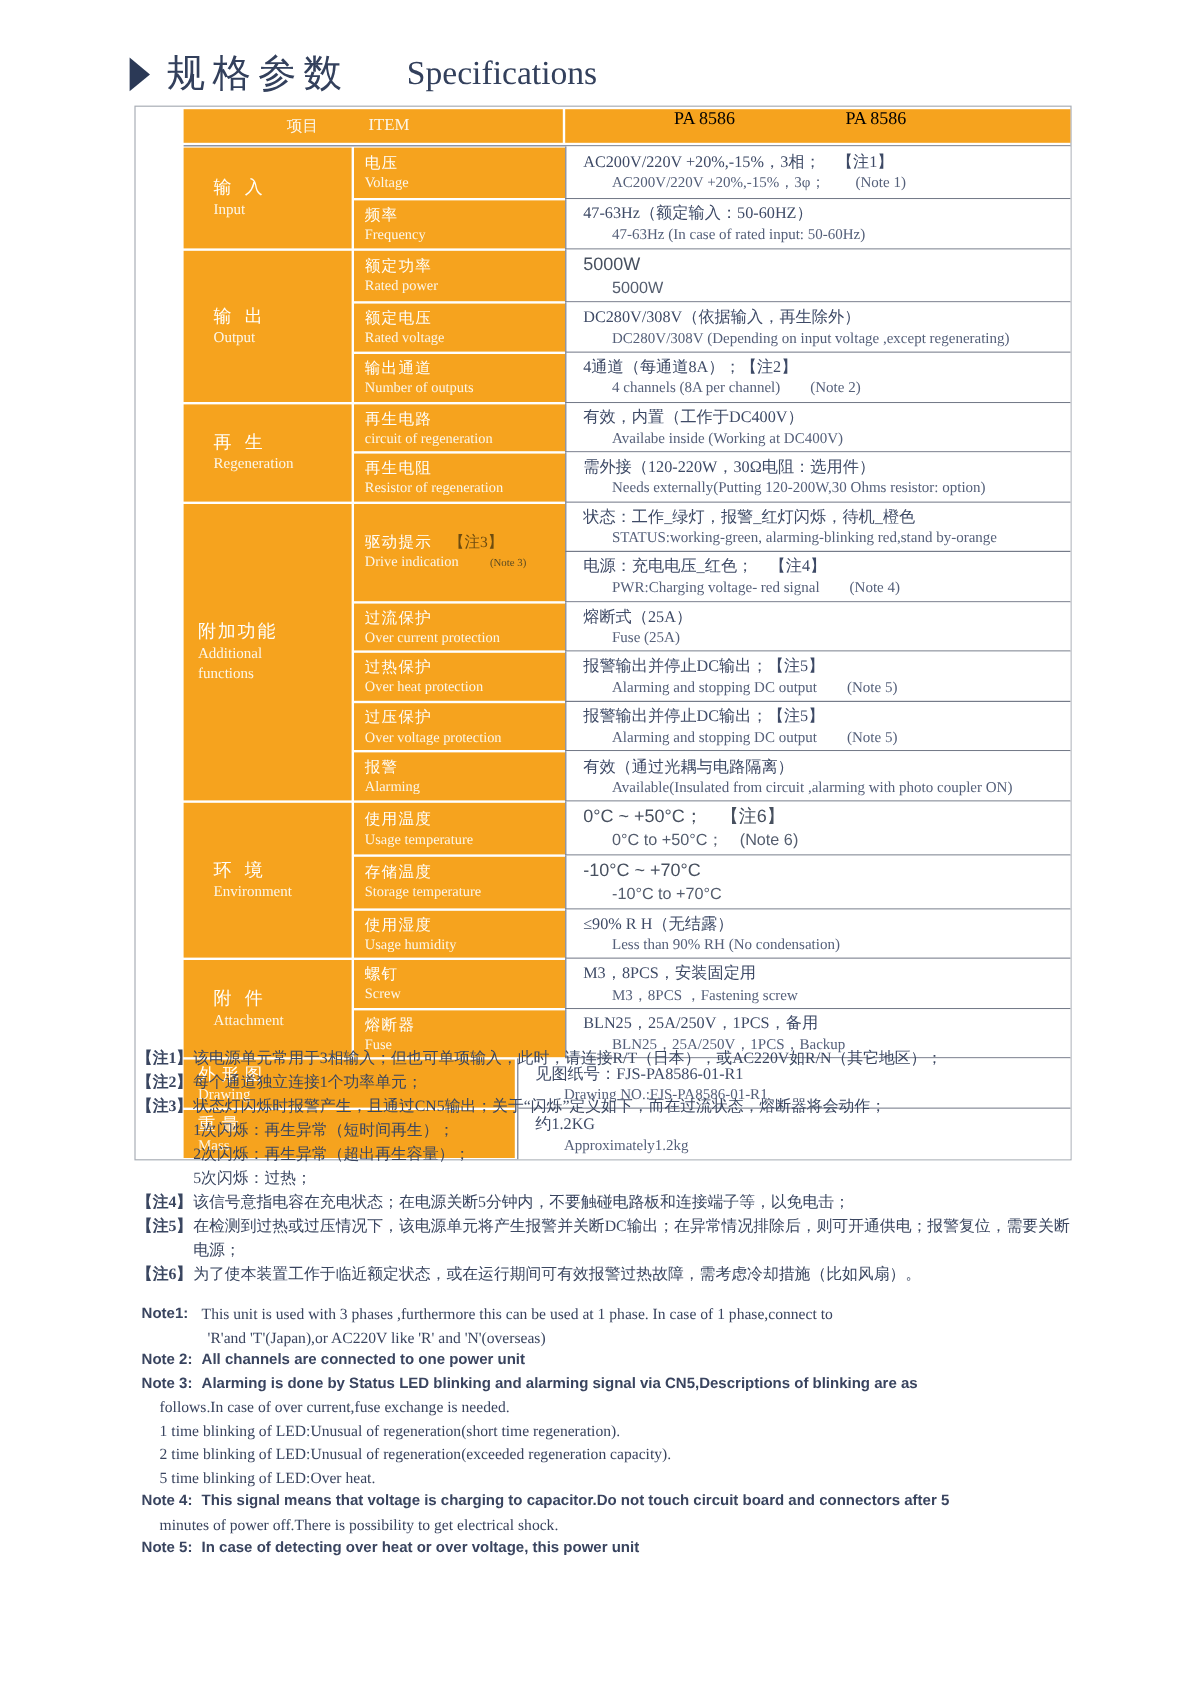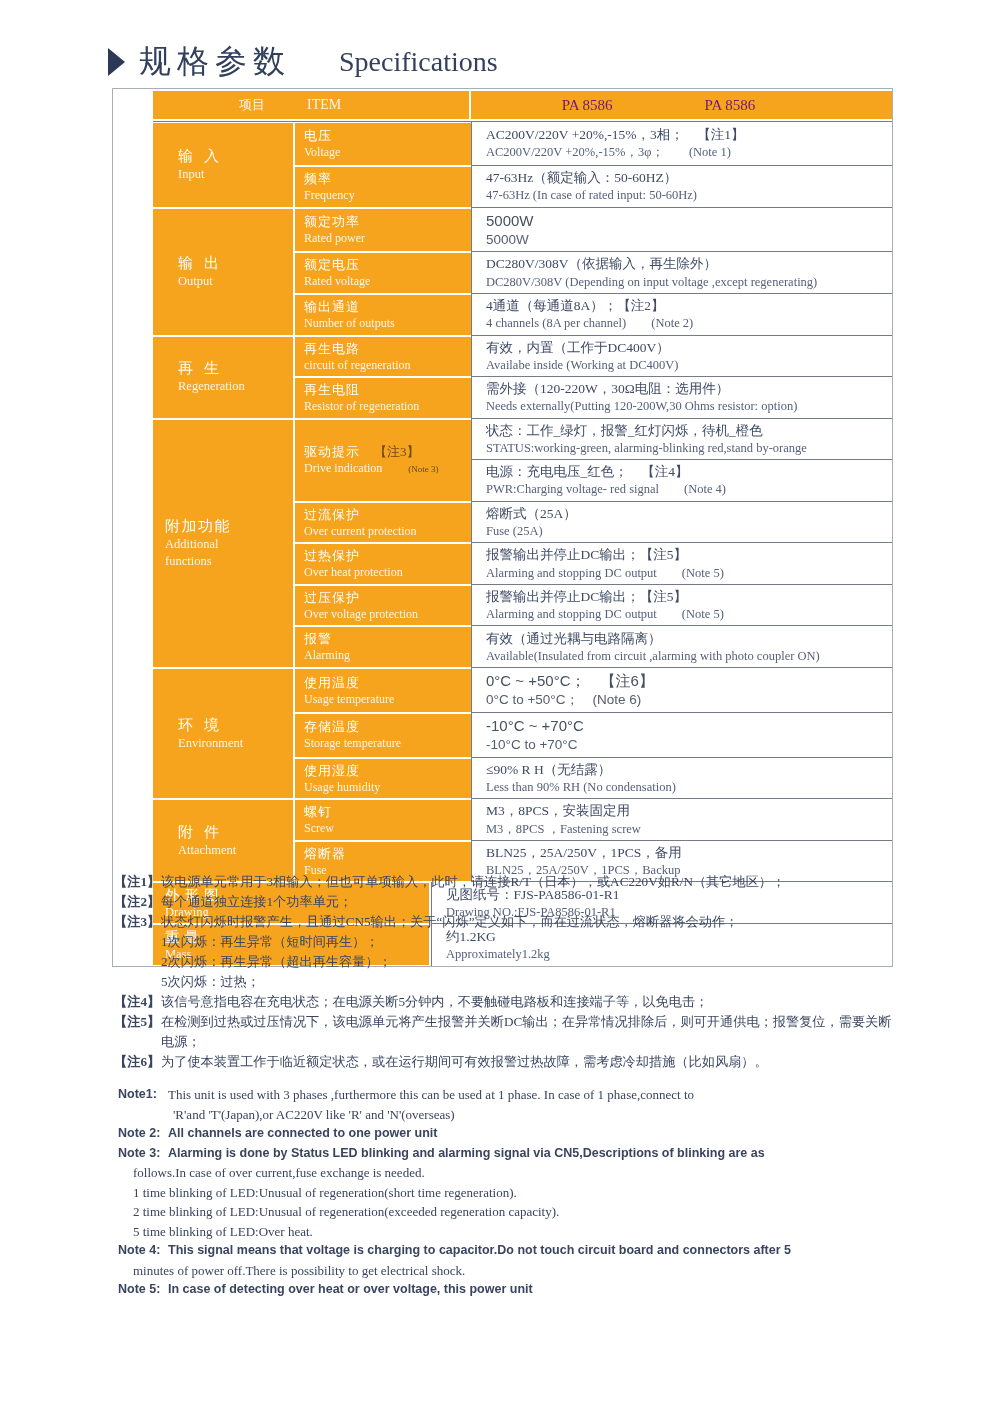--- a/index.html
+++ b/index.html
@@ -23,39 +23,39 @@
   .tri{width:0;height:0;border-left:17px solid #2B3956;border-top:14px solid transparent;border-bottom:14px solid transparent;margin-right:14px;}
   .title-zh{font-size:32px;letter-spacing:6px;color:#33405C;}
   .title-en{font-size:28px;margin-left:48px;color:#33405C;}
 
   
   .spec-table{position:absolute;left:112px;top:88px;width:781px;border:1px solid var(--outer);background:#fff;padding-left:40px;}
   .t-header{display:flex;border-bottom:1px solid var(--hair);}
   .h-left{width:316px;background:var(--orange);margin:2px 2px 2px 0;display:flex;align-items:center;min-height:28px;}
   .h-item-zh{margin-left:86px;font-size:13px;color:var(--cream);}
   .h-item-en{margin-left:42px;font-size:14px;color:var(--cream);}
-  .h-right{flex:1;background:var(--orange);margin:2px 0;display:flex;align-items:center;justify-content:center;gap:92px;padding-right:46px;font-size:15px;color:#701a75;}
+  .h-right{flex:1;background:var(--orange);margin:2px 0;display:flex;align-items:flex-start;justify-content:center;gap:92px;padding-right:46px;font-size:15px;color:#000000;}
 
   .sec{display:flex;align-items:stretch;}
   .cat{width:140px;background:var(--orange);margin:1px 2px 1px 0;display:flex;flex-direction:column;justify-content:center;padding-left:25px;}
   .cat-zh{font-size:15px;letter-spacing:11px;color:#FFFEFA;}
   .cat-en{font-size:12.5px;color:var(--cream);line-height:1.35;white-space:pre-line;}
   .sec.af .cat{padding-left:12px;}
   .sec.af .cat-zh{letter-spacing:1.5px;font-family:Liberation Mono, monospace;}
   .rows{flex:1;display:flex;flex-direction:column;}
   .row{display:flex;align-items:stretch;min-height:37px;}
   .row.tall{min-height:44px;}
   .lbl{width:176px;background:var(--orange);margin:1px 0;padding:3px 4px 3px 9px;display:flex;flex-direction:column;justify-content:center;}
   .lbl-zh{font-size:13px;color:#FFFEFA;letter-spacing:1px;}
   .lbl-en{font-size:12px;color:var(--cream);line-height:1.3;}
   .lbl-note{color:var(--noteref);margin-left:14px;letter-spacing:0;}
   .lbl-note-sm{color:#5A4A22;font-size:9px;margin-left:26px;}
   .val{flex:1;border-left:1px solid var(--hair);border-bottom:1px solid var(--hair);padding:3px 8px 3px 14px;display:flex;flex-direction:column;justify-content:center;background:#fff;}
   .v-zh{font-size:13.5px;color:var(--valtext);line-height:1.35;}
-  .v-en{font-size:12.5px;color:var(--valtext2);line-height:1.3;}
+  .v-en{font-size:12.5px;color:var(--valtext2);line-height:1.3;margin-left:24px;}
   .row.big .v-zh,.row.big .v-en,.frow.big .v-zh{font-family:"Liberation Sans","DejaVu Sans",sans-serif;}
   .row.big .v-zh{font-size:15px;color:#47505F;}
   .row.big .v-en{font-size:13.5px;color:#545D6E;}
   .vstack{flex:1;display:flex;flex-direction:column;}
   .vstack .val{min-height:35px;flex:1;}
   .frow{display:flex;align-items:stretch;min-height:38px;}
   .flabel{width:276px;background:var(--orange);margin:1px 2px 1px 0;padding:3px 0 3px 12px;display:flex;flex-direction:column;justify-content:center;}
   .flabel-zh{font-size:14.5px;letter-spacing:5px;color:#FFFEFA;}
   .flabel-en{font-size:12.5px;color:var(--cream);}
   .frow:last-child .val{border-bottom:none;}

